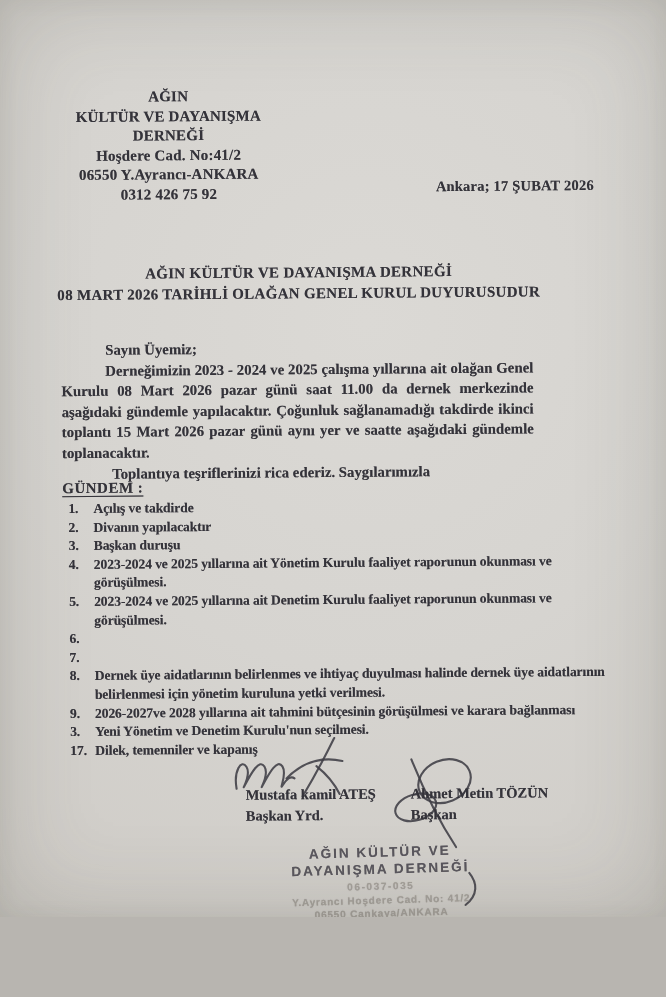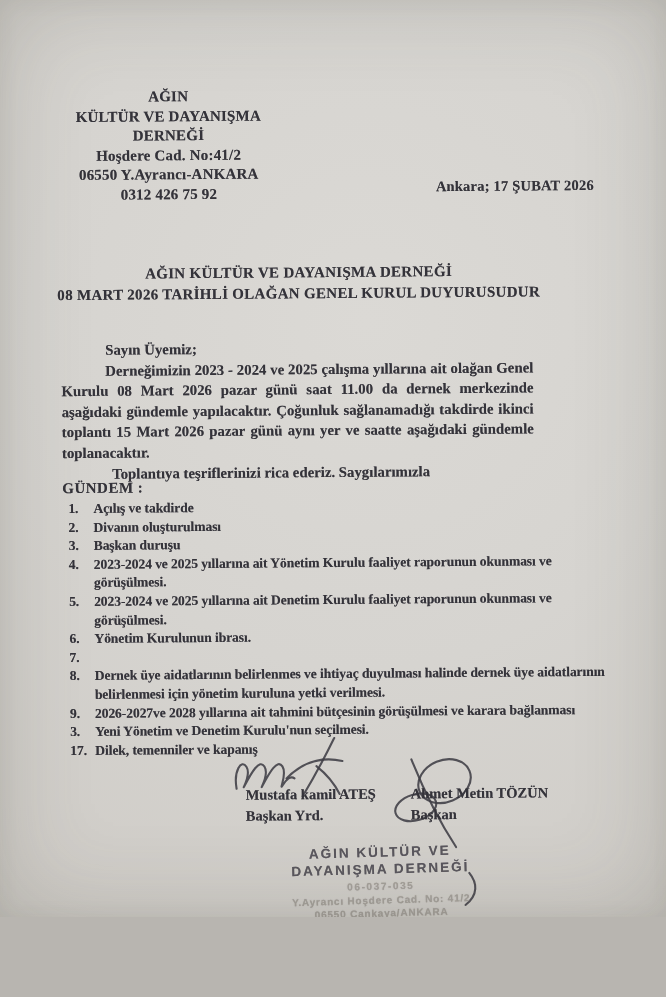--- a/index.html
+++ b/index.html
@@ -20,21 +20,21 @@
     font-size:15px;line-height:19.5px;letter-spacing:.2px;}
   .dateline{position:absolute;left:438px;top:179px;font-size:14.5px;letter-spacing:.2px;}
   .doc-title{position:absolute;left:50px;top:262px;width:500px;text-align:center;
     font-size:15px;line-height:21px;letter-spacing:.3px;}
   .body-block{position:absolute;left:62px;top:338px;width:472px;font-size:14.8px;line-height:20.6px;}
   .body-block p{margin:0;}
   .salutation{text-indent:44px;}
   .para{text-indent:44px;text-align:justify;}
   .closing{text-indent:50px;}
   .agenda-heading{position:absolute;left:62px;top:478px;font-size:15px;letter-spacing:.5px;
-    text-underline-offset:3px;}
+    text-decoration:underline;text-underline-offset:3px;}
   .agenda-list{position:absolute;left:68px;top:498px;width:558px;margin:0;padding:0;list-style:none;
     font-size:13.6px;line-height:18.6px;letter-spacing:-.1px;}
   .agenda-list li{display:flex;}
   .agenda-list .num{flex:none;width:25px;}
   .agenda-list .txt{white-space:pre-line;}
   .sig{position:absolute;font-size:14.5px;line-height:21px;}
   .sig-left{left:243px;top:784px;}
   .sig-right{left:408px;top:784px;}
   .scribble{position:absolute;pointer-events:none;}
   .scribble path,.scribble ellipse{fill:none;stroke:var(--sigInk);stroke-width:2.1;
@@ -77,39 +77,38 @@
 
     <div class="agenda-heading">GÜNDEM :</div>
 
     <ol class="agenda-list">
       <li>
           <span class="num">1.</span>
           <span class="txt">Açılış ve takdirde</span>
         </li>
       <li>
           <span class="num">2.</span>
-          <span class="txt">Divanın oluşturulması</span>
+          <span class="txt">Divanın yapılacaktır</span>
         </li>
       <li>
           <span class="num">3.</span>
           <span class="txt">Başkan duruşu</span>
         </li>
       <li>
           <span class="num">4.</span>
           <span class="txt">2023-2024 ve 2025 yıllarına ait Yönetim Kurulu faaliyet raporunun okunması ve
 görüşülmesi.</span>
         </li>
       <li>
           <span class="num">5.</span>
           <span class="txt">2023-2024 ve 2025 yıllarına ait Denetim Kurulu faaliyet raporunun okunması ve
 görüşülmesi.</span>
         </li>
       <li>
           <span class="num">6.</span>
-          <span class="txt">Yönetim Kurulunun ibrası.</span>
         </li>
       <li>
           <span class="num">7.</span>
         </li>
       <li>
           <span class="num">8.</span>
           <span class="txt">Dernek üye aidatlarının belirlenmes ve ihtiyaç duyulması halinde dernek üye aidatlarının
 belirlenmesi için yönetim kuruluna yetki verilmesi.</span>
         </li>
       <li>

